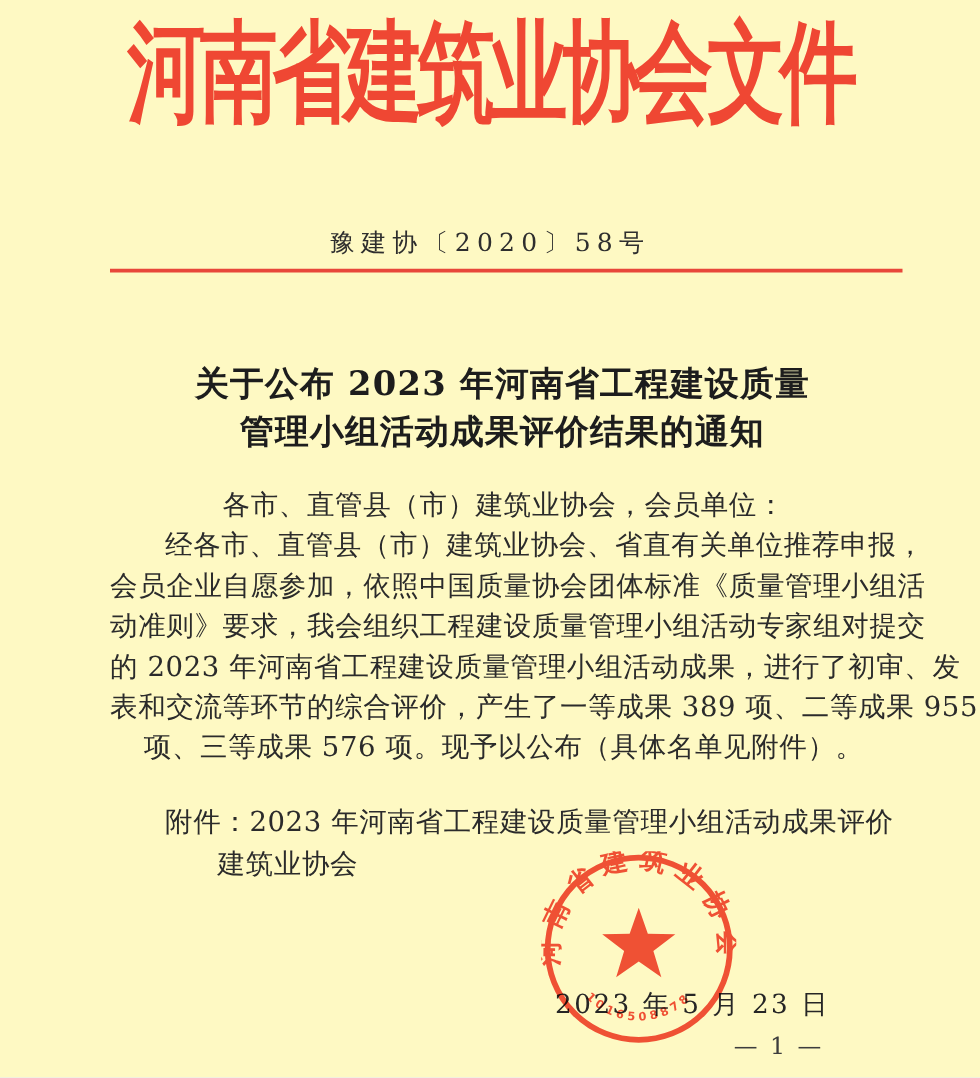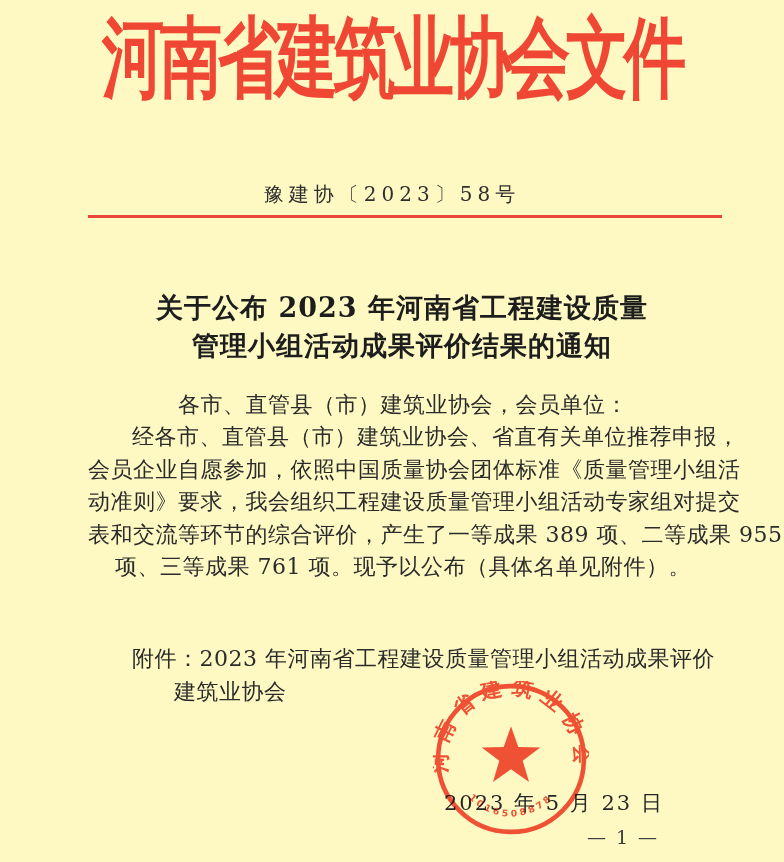--- a/index.html
+++ b/index.html
@@ -135,36 +135,37 @@
 </style>
 </head>
 <body>
 
 <div class="page" style="--header-red: #ef4733; --rule-red: #e8473a;">
 
   <div class="header-title">
     <span>河南省建筑业协会文件</span>
   </div>
 
-  <div class="doc-number">豫建协〔2023〕58号</div>
+  <div class="doc-number">豫建协〔2020〕58号</div>
 
   <div class="red-rule"></div>
 
   <div class="notice-title">
     <div>关于公布 2023 年河南省工程建设质量</div>
     <div>管理小组活动成果评价结果的通知</div>
   </div>
 
   <div class="body-text">
     <div class="body-line">各市、直管县（市）建筑业协会，会员单位：</div>
     <div class="body-line indent-2">经各市、直管县（市）建筑业协会、省直有关单位推荐申报，</div>
     <div class="body-line">会员企业自愿参加，依照中国质量协会团体标准《质量管理小组活</div>
     <div class="body-line">动准则》要求，我会组织工程建设质量管理小组活动专家组对提交</div>
+    <div class="body-line">的 2023 年河南省工程建设质量管理小组活动成果，进行了初审、发</div>
     <div class="body-line">表和交流等环节的综合评价，产生了一等成果 389 项、二等成果 955</div>
-    <div class="body-line">项、三等成果 761 项。现予以公布（具体名单见附件）。</div>
+    <div class="body-line">项、三等成果 576 项。现予以公布（具体名单见附件）。</div>
   </div>
 
   <div class="attachment">
     <div class="line1 indent-2">附件：2023 年河南省工程建设质量管理小组活动成果评价</div>
     <div class="line2">建筑业协会</div>
   </div>
 
   <div class="doc-date">2023 年 5 月 23 日</div>
 
   <svg class="seal" viewBox="0 0 152 152">

